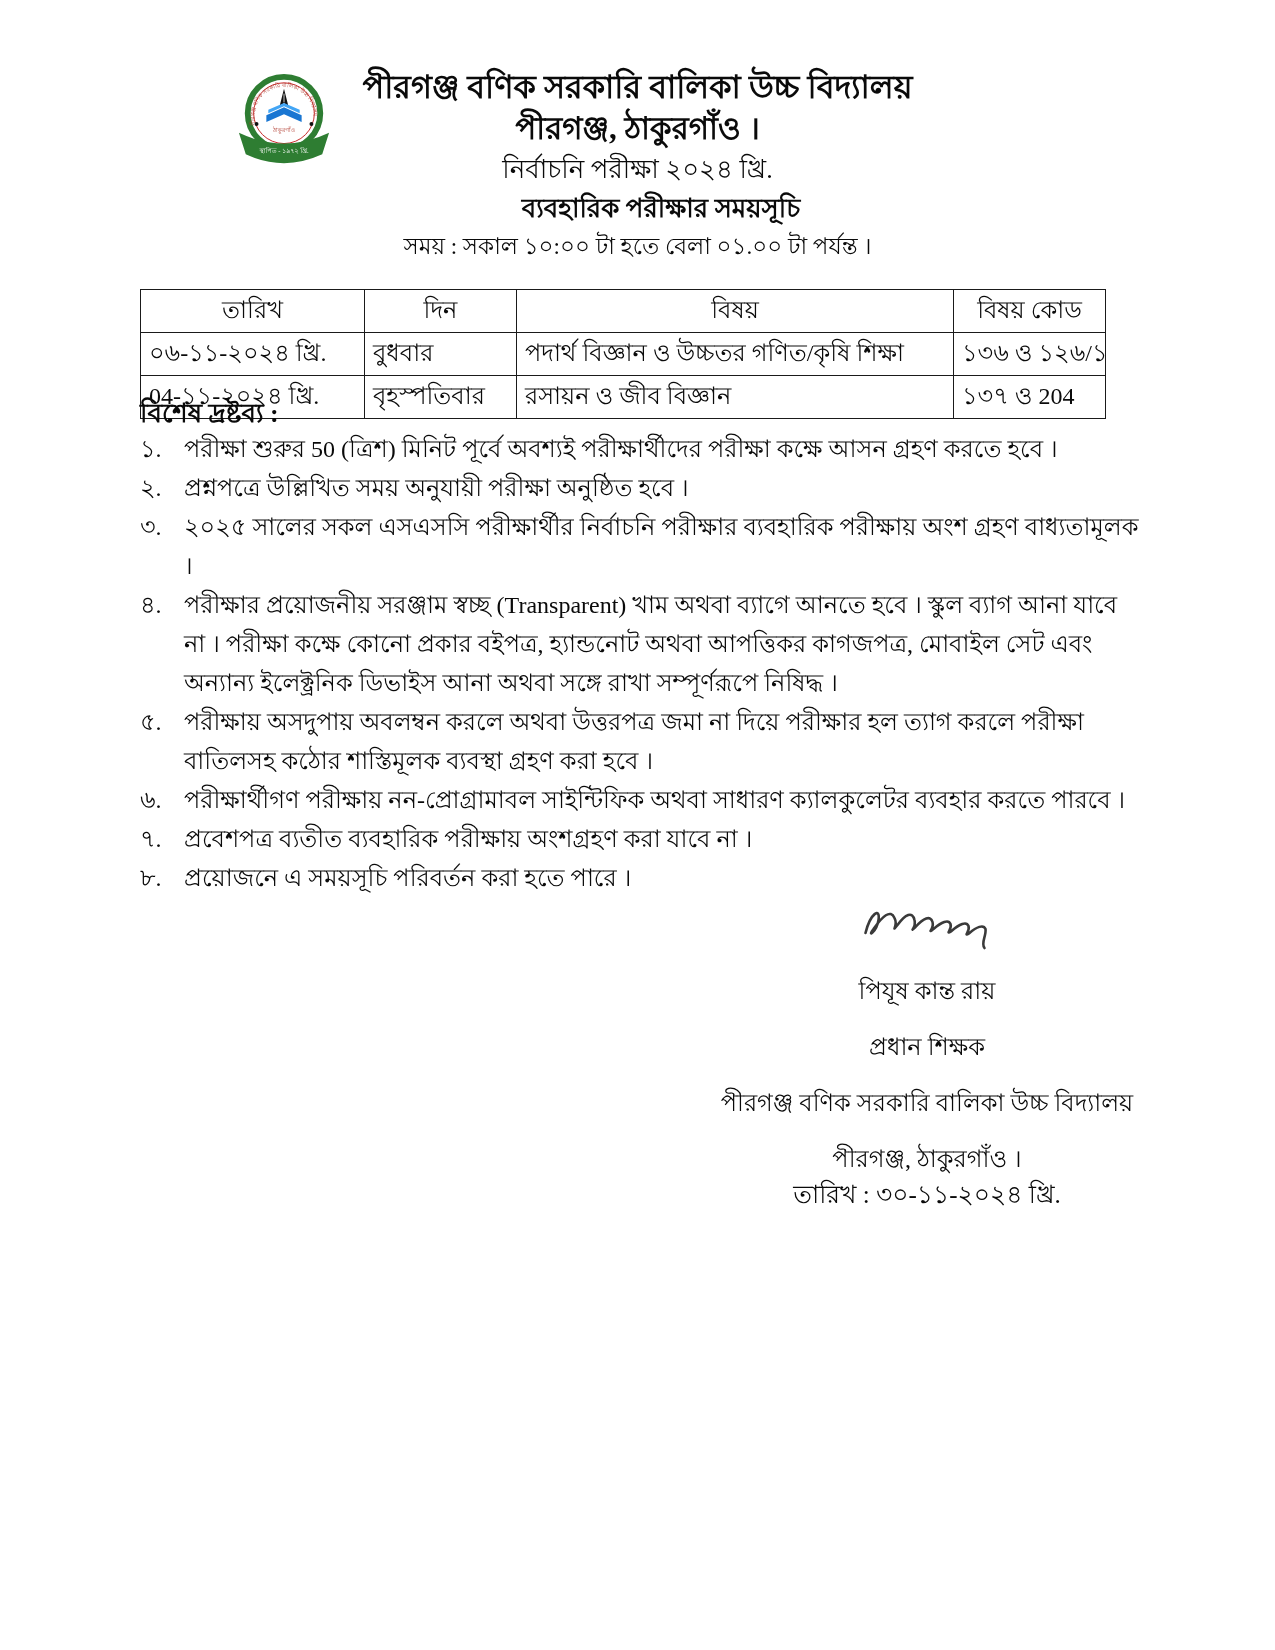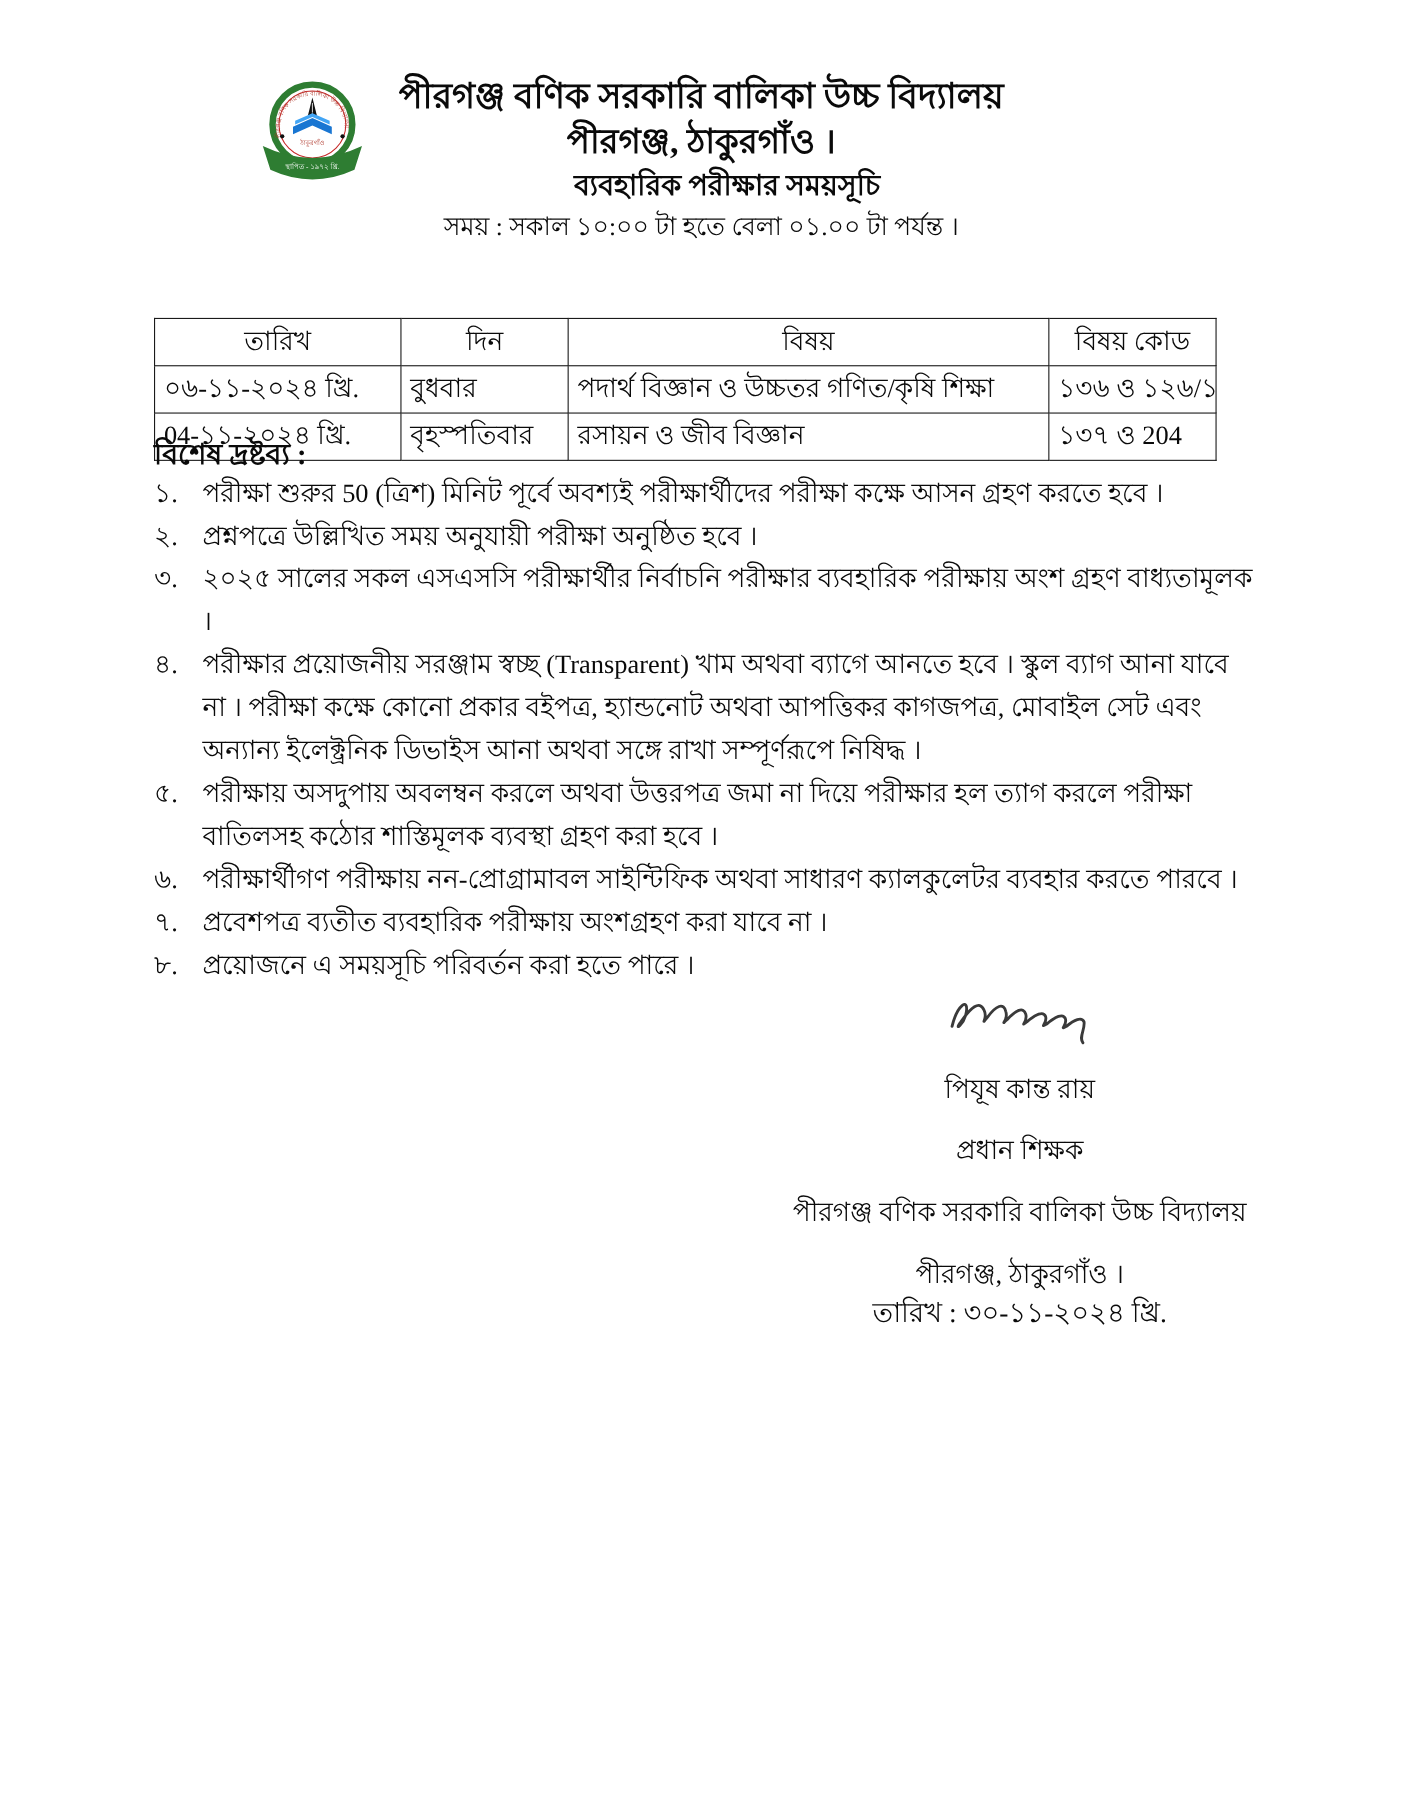--- a/index.html
+++ b/index.html
@@ -72,20 +72,21 @@
 
     <text x="50" y="61" text-anchor="middle" font-size="6" fill="#b03a2e">ঠাকুরগাঁও</text>
 
     <path d="M4,62 Q50,84 96,62 L89,84 Q50,102 11,84 Z" fill="#2e7d32"></path>
     <text x="50" y="83" text-anchor="middle" font-size="6.6" fill="#ffffff">স্থাপিত - ১৯৭২ খ্রি.</text>
   </svg>
 
   <div class="header">
     <div class="h-school">পীরগঞ্জ বণিক সরকারি বালিকা উচ্চ বিদ্যালয়</div>
     <div class="h-loc">পীরগঞ্জ, ঠাকুরগাঁও ।</div>
+    <div class="h-exam">নির্বাচনি পরীক্ষা ২০২৪ খ্রি.</div>
     <div class="h-sched">ব্যবহারিক পরীক্ষার সময়সূচি</div>
     <div class="h-time">সময় : সকাল ১০:০০ টা হতে বেলা ০১.০০ টা পর্যন্ত ।</div>
   </div>
 
   <table class="sched">
     <colgroup>
       <col style="width:224px">
         <col style="width:152px">
         <col style="width:437px">
         <col style="width:152px">

